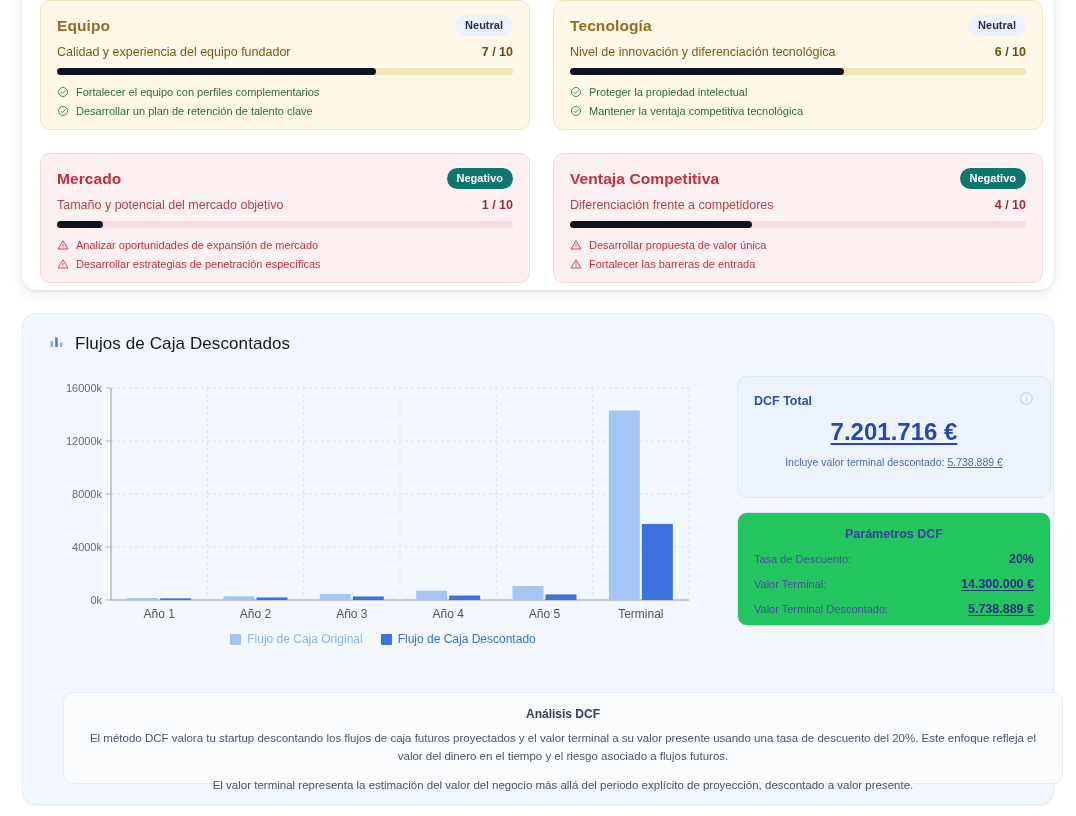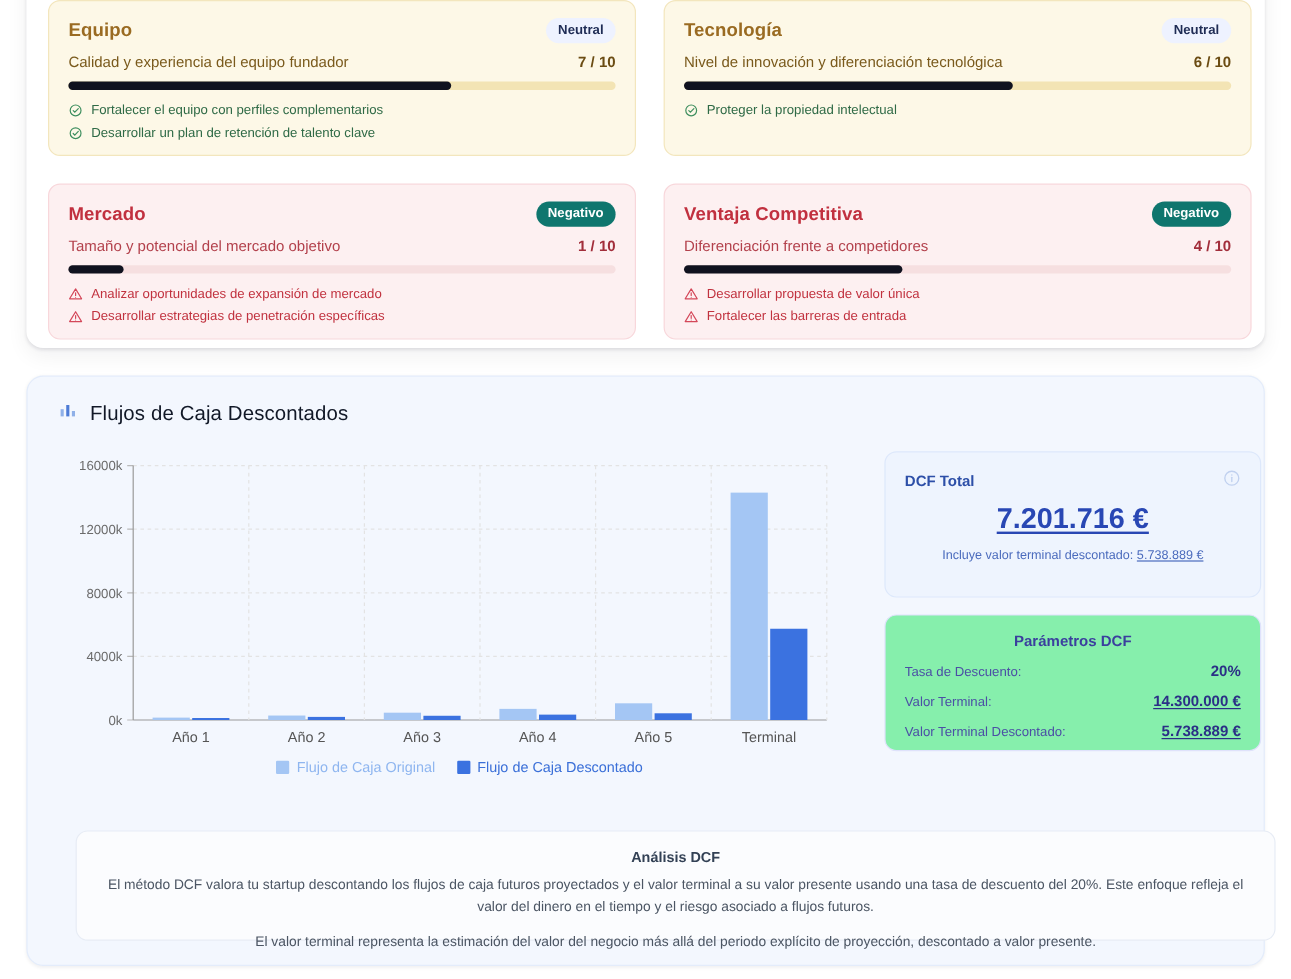--- a/index.html
+++ b/index.html
@@ -111,21 +111,21 @@
   .info-icon { display:block; opacity:.55; }
   .total-value {
     text-align:center; margin-top: 8px;
     font-size: 24px; font-weight: 700; color:#2947b4;
     text-decoration: underline; text-underline-offset: 3px;
   }
   .total-sub { text-align:center; margin-top: 10px; font-size: 10.5px; color:#4b6bbd; }
   .total-sub u { text-decoration: underline; }
 
   .params-card {
-    background:#86efac; border:1px solid #dfe2fb; border-radius: 10px;
+    background:#22c55e; border:1px solid #dfe2fb; border-radius: 10px;
     padding: 14px 16px 16px 16px; height: 114px;
   }
   .params-title { text-align:center; font-size: 12.5px; font-weight:700; color:#3b3f9e; }
   .param-row { display:flex; justify-content:space-between; align-items:baseline; margin-top: 11px; }
   .param-key { font-size: 11px; color:#4b4fa5; }
   .param-val { font-size: 12.5px; font-weight:700; color:#2b2f86; }
   .param-val.u { text-decoration: underline; text-underline-offset: 2px; }
 
   
   .analysis {
@@ -193,20 +193,29 @@
         </div>
         <div class="recos">
           <div class="reco">
             <span class="reco-icon">
               <svg width="12" height="12" viewBox="0 0 24 24" fill="none" stroke="#3f8f5f" stroke-width="2">
                   <circle cx="12" cy="12" r="9"></circle>
                   <path d="M8 12.5l2.6 2.6L16.5 9" stroke-linecap="round"></path>
                 </svg>
             </span>
             <span>Proteger la propiedad intelectual</span>
+          </div>
+          <div class="reco">
+            <span class="reco-icon">
+              <svg width="12" height="12" viewBox="0 0 24 24" fill="none" stroke="#3f8f5f" stroke-width="2">
+                  <circle cx="12" cy="12" r="9"></circle>
+                  <path d="M8 12.5l2.6 2.6L16.5 9" stroke-linecap="round"></path>
+                </svg>
+            </span>
+            <span>Mantener la ventaja competitiva tecnológica</span>
           </div>
         </div>
       </div>
 
       <div class="factor-card negative">
         <div class="fc-top">
           <span class="fc-title">Mercado</span>
           <span class="badge negative">Negativo</span>
         </div>
         <div class="fc-mid">

